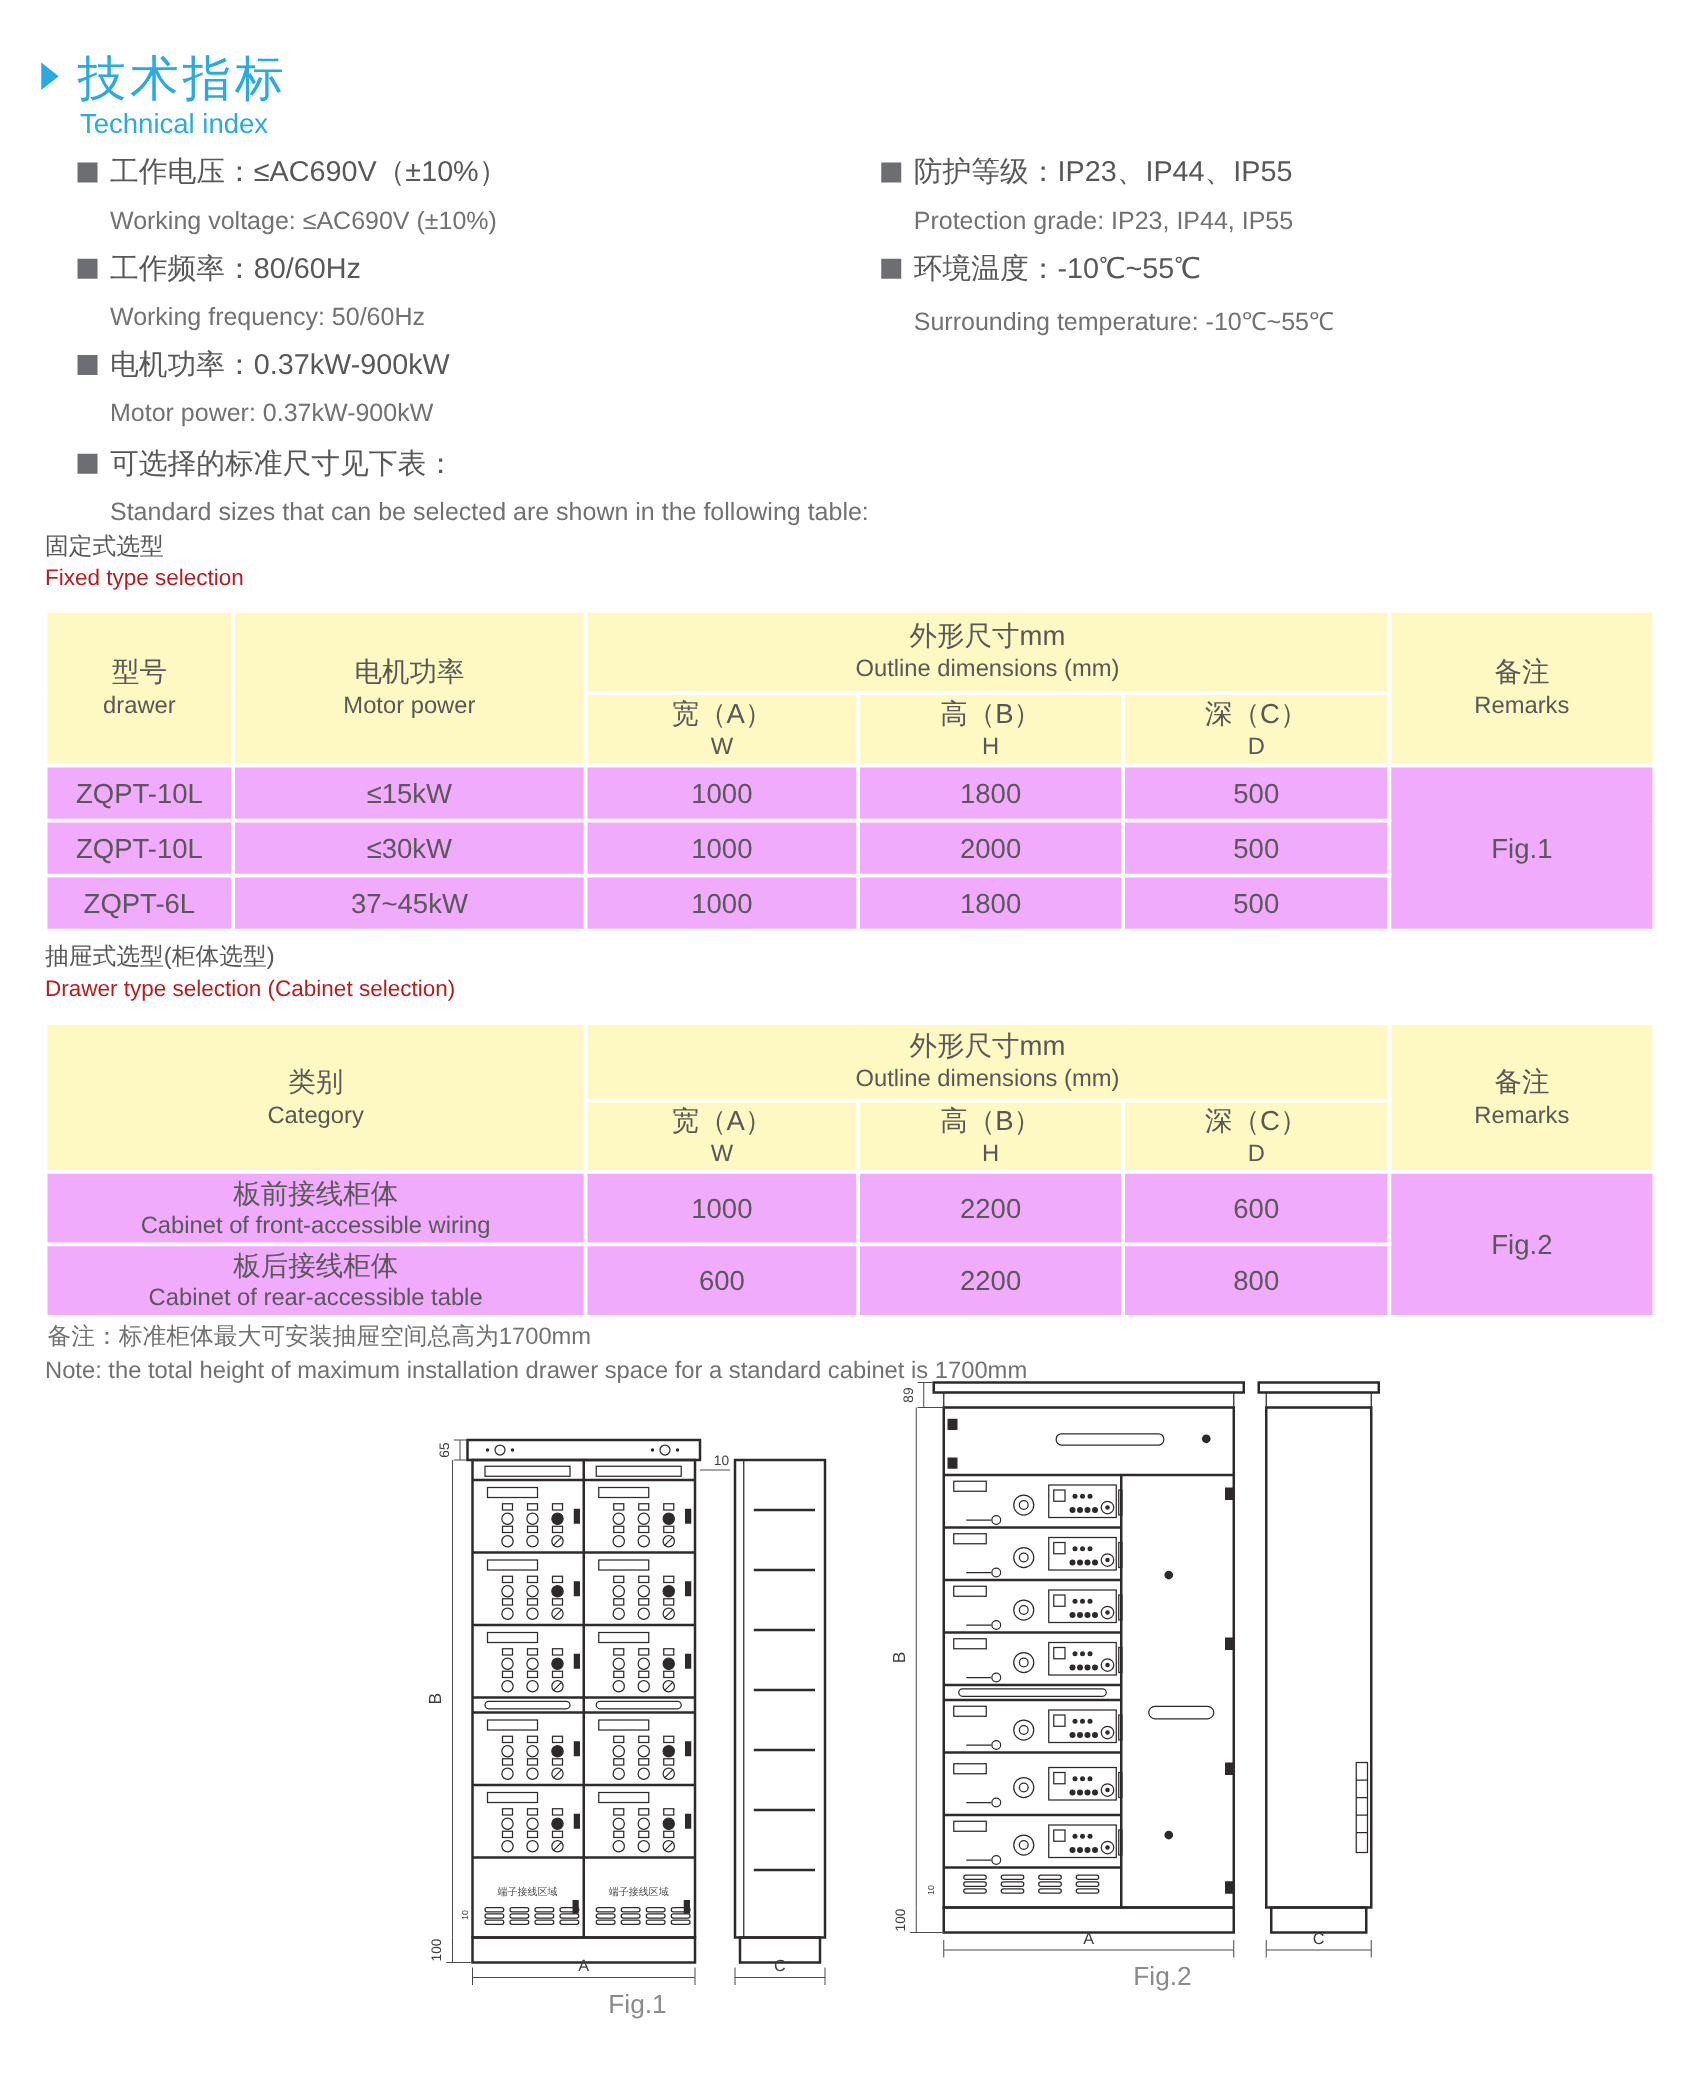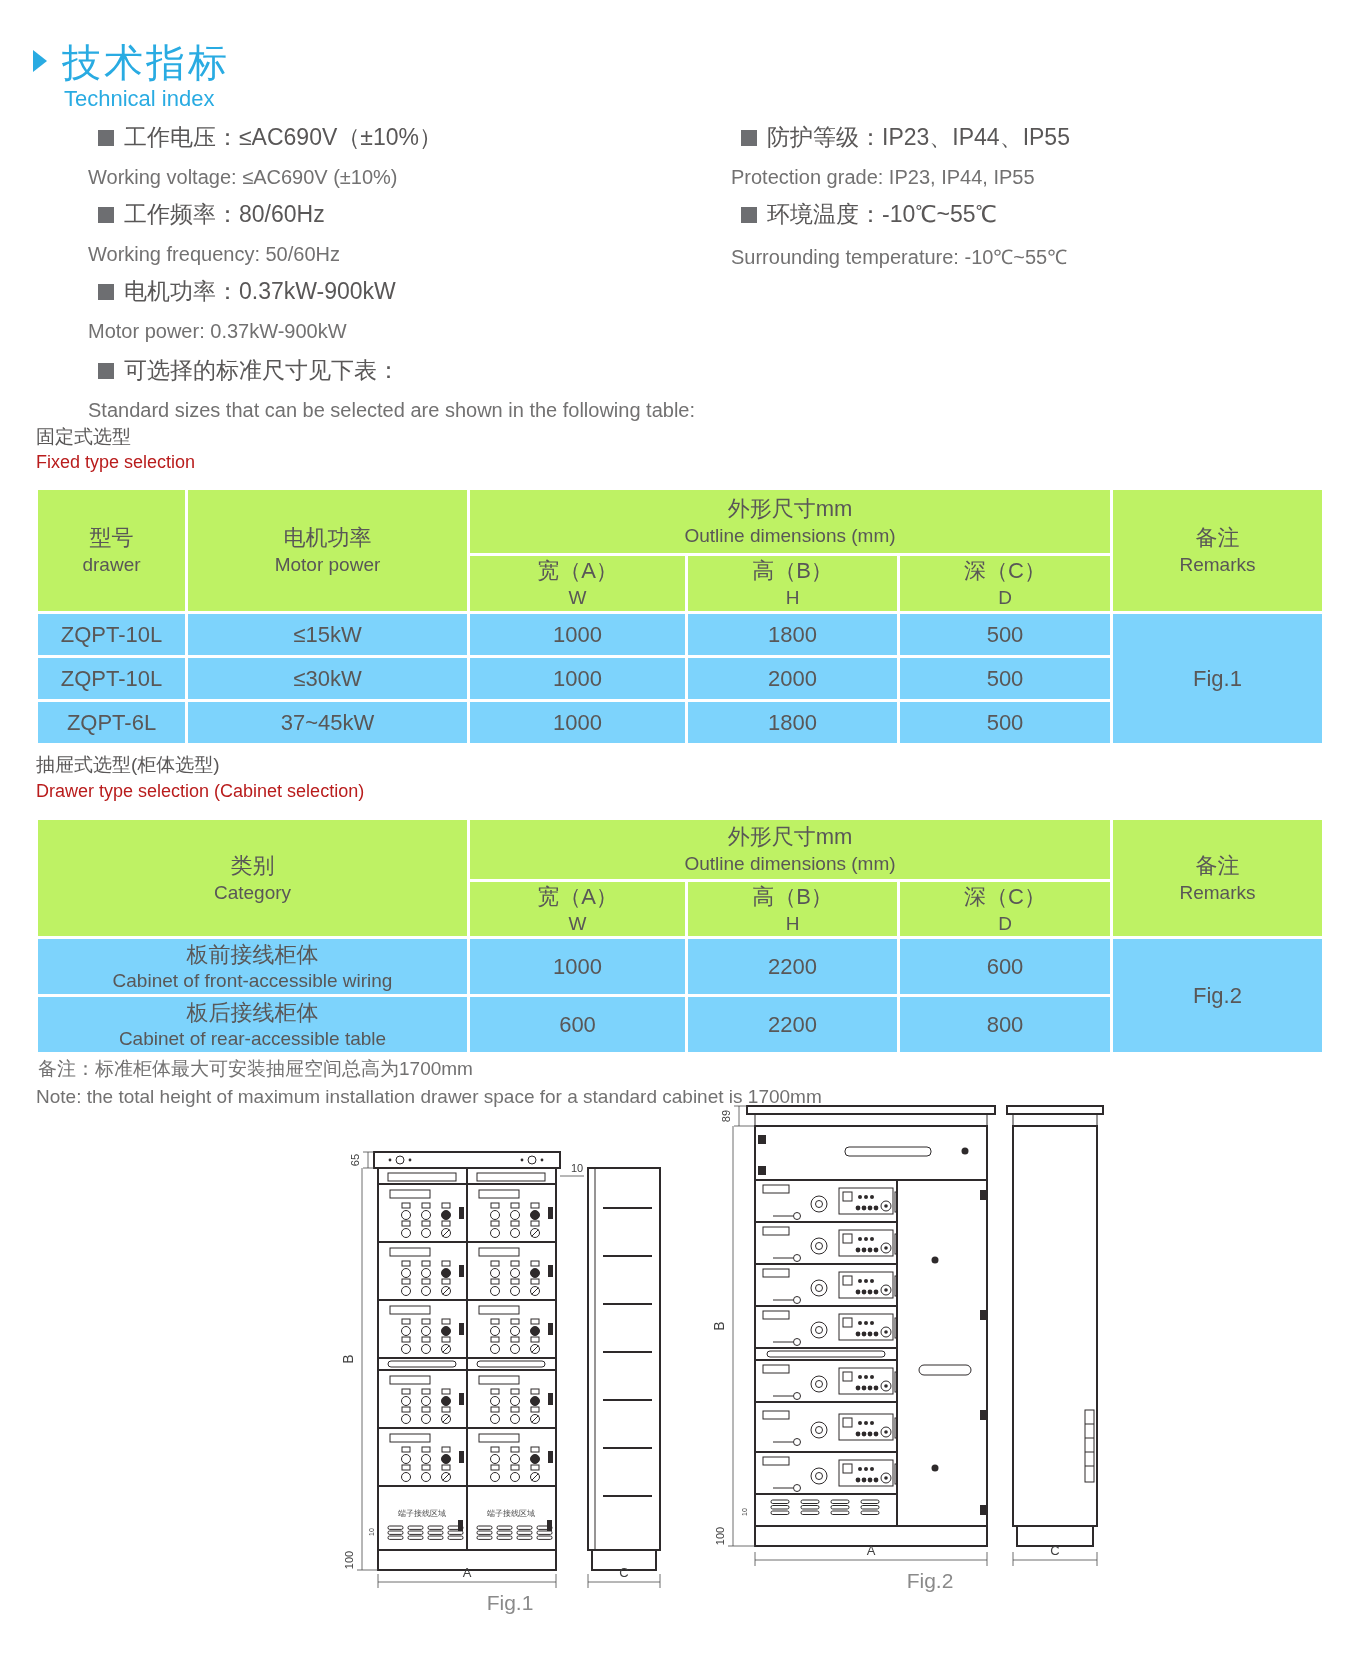--- a/index.html
+++ b/index.html
@@ -9,33 +9,33 @@
     font-family:"Liberation Sans", sans-serif; color:#595757;
   }
   .abs { position:absolute; }
 
   
   .tri { width:0; height:0; border-top:11px solid transparent; border-bottom:11px solid transparent; border-left:14px solid #29abe2; }
   .title-cn { font-size:39px; color:#29abe2; letter-spacing:3px; }
   .title-en { font-size:22px; color:#29abe2; }
 
   
-  .spec-cn { display:flex; align-items:center; gap:10px; font-size:23px; color:#595757;margin-left:36px; }
+  .spec-cn { display:flex; align-items:center; gap:10px; font-size:23px; color:#595757; }
   .bullet { width:16px; height:16px; background:#6d6e71; flex:none; }
   .spec-en { font-size:20px; color:#727171; margin:13px 0 0 26px; }
 
   
   .section-cn { font-size:19px; color:#595757; }
   .section-en { font-size:18px; color:#b91c1c; }
 
   
   table { border-collapse:collapse; table-layout:fixed; }
   th, td { border:3px solid #fff; text-align:center; vertical-align:middle; font-weight:normal; color:#595757; }
-  th { background:#bef264; }
-  td { background:#7dd3fc; }
+  th { background:#fef9c3; }
+  td { background:#f0abfc; }
   .cell-cn { font-size:22px; line-height:1.35; }
   .cell-en { font-size:19px; line-height:1.3; }
   .val { font-size:22px; }
   .h66 { height:66px; } .h58 { height:58px; } .h44 { height:44px; }
   .h62 { height:62px; } .h56 { height:56px; } .h57 { height:58px; }
 
   
   .note { font-size:19px; color:#727171; }
 
   

